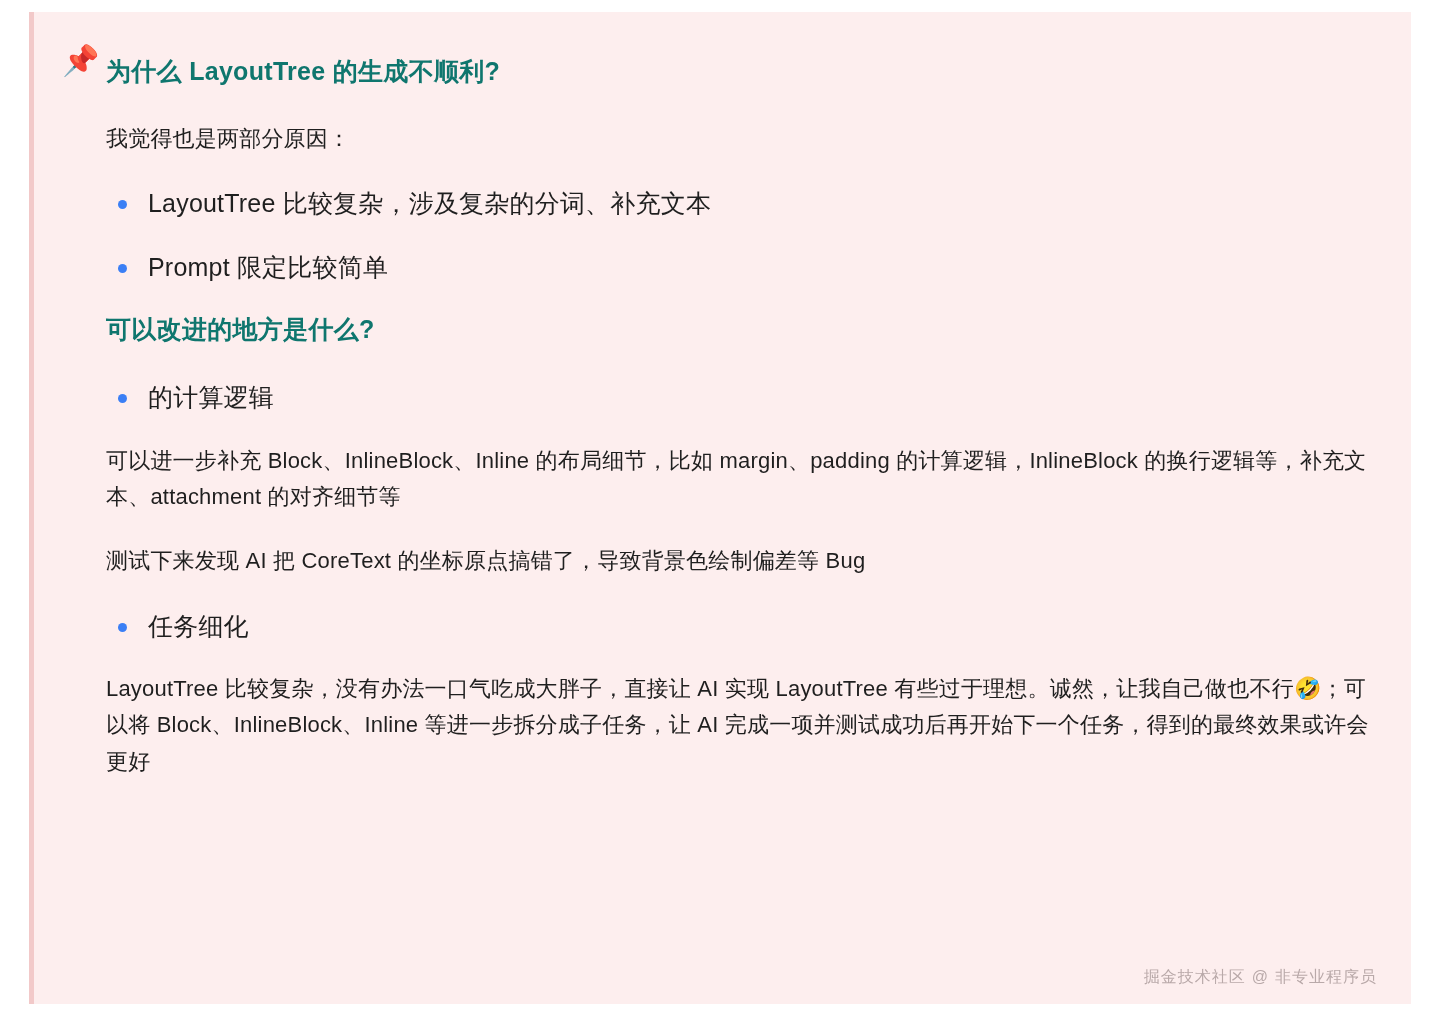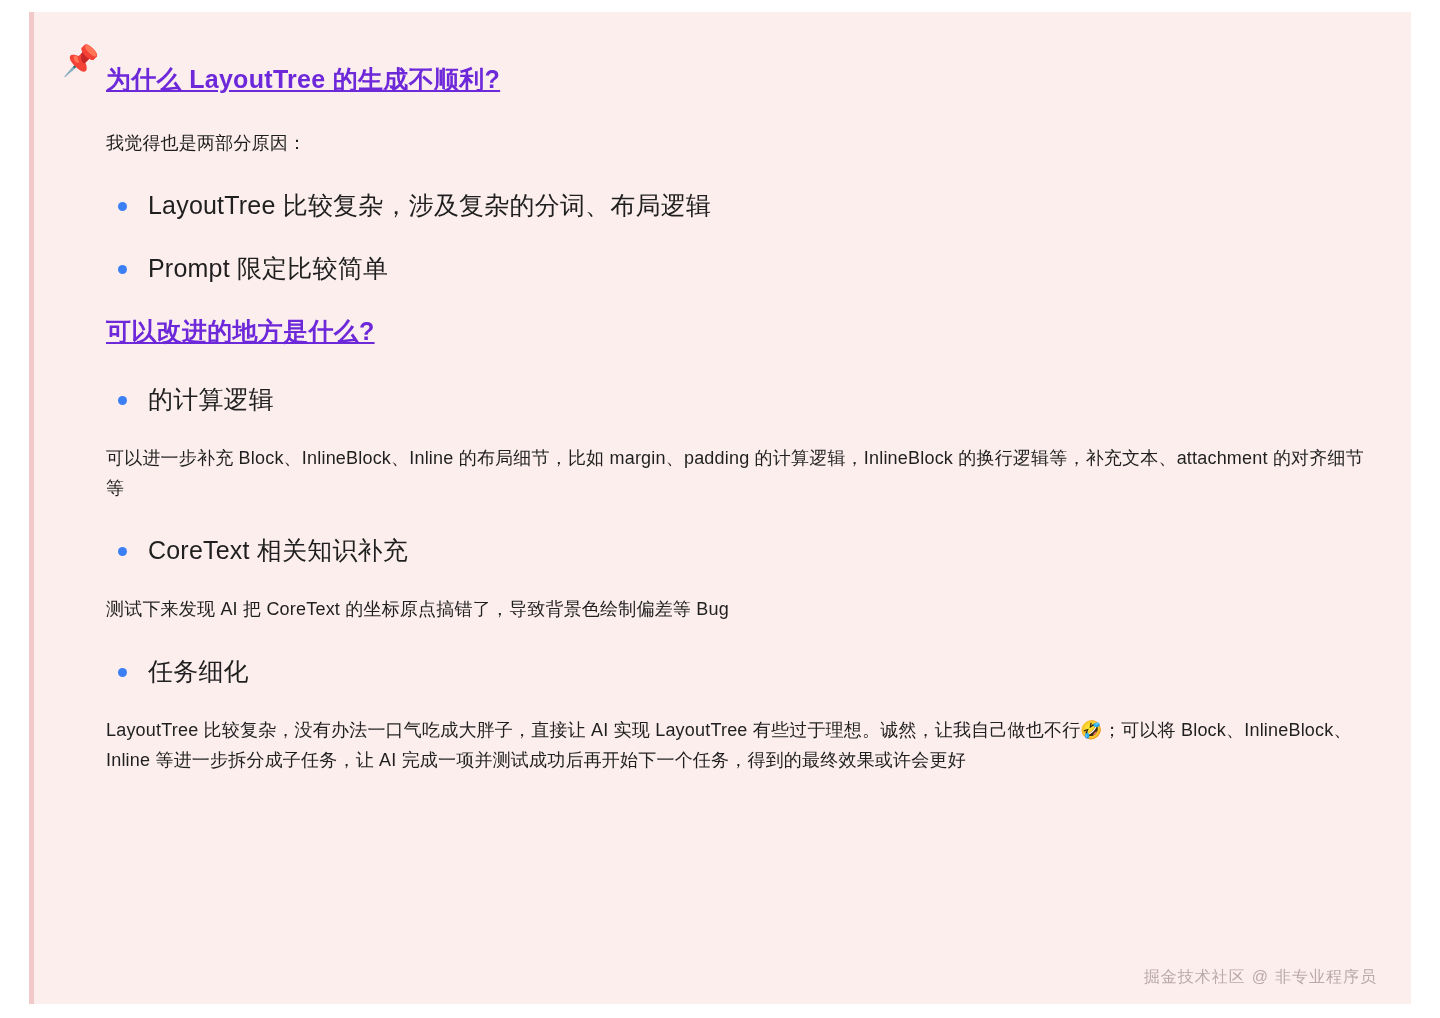--- a/index.html
+++ b/index.html
@@ -41,28 +41,27 @@
   .lead {
     font-size: 25px;
     color: #1f1f1f;
     letter-spacing: 0.5px;
     margin: 0 0 30px 0;
     line-height: 1.4;
   }
   h3.q {
     font-size: 25px;
     font-weight: 700;
-    color: #6d28d9;
-    margin: 12px 0 32px 0;
+    color: #0f766e;
+    margin: 4px 0 32px 0;
     line-height: 1.4;
     letter-spacing: 0.3px;
-    text-decoration: underline;
   }
   p.para {
-    font-size: 18px;
+    font-size: 22px;
     color: #1f1f1f;
     margin: 0 0 28px 0;
     line-height: 1.65;
     letter-spacing: 0.2px;
   }
   ul.bullets {
     list-style: none;
     margin: 0 0 26px 0;
     padding: 0;
   }
@@ -110,35 +109,32 @@
 <div class="callout">
   <div class="callout-inner">
     <span class="pin">📌</span>
 
 
     <h3 class="q">为什么 LayoutTree 的生成不顺利?</h3>
 
     <p class="para">我觉得也是两部分原因：</p>
 
     <ul class="bullets">
-      <li><span>LayoutTree 比较复杂，涉及复杂的分词、布局逻辑</span></li>
+      <li><span>LayoutTree 比较复杂，涉及复杂的分词、补充文本</span></li>
       <li><span>Prompt 限定比较简单</span></li>
     </ul>
 
 
     <h3 class="q">可以改进的地方是什么?</h3>
 
     <ul class="bullets">
       <li><span>的计算逻辑</span></li>
     </ul>
     <p class="para">可以进一步补充 Block、InlineBlock、Inline 的布局细节，比如 margin、padding 的计算逻辑，InlineBlock 的换行逻辑等，补充文本、attachment 的对齐细节等</p>
 
-    <ul class="bullets">
-      <li><span>CoreText 相关知识补充</span></li>
-    </ul>
     <p class="para">测试下来发现 AI 把 CoreText 的坐标原点搞错了，导致背景色绘制偏差等 Bug</p>
 
     <ul class="bullets">
       <li><span>任务细化</span></li>
     </ul>
     <p class="para">LayoutTree 比较复杂，没有办法一口气吃成大胖子，直接让 AI 实现 LayoutTree 有些过于理想。诚然，让我自己做也不行🤣；可以将 Block、InlineBlock、Inline 等进一步拆分成子任务，让 AI 完成一项并测试成功后再开始下一个任务，得到的最终效果或许会更好</p>
 
     <div class="watermark">
       <span>掘金技术社区</span><span class="wm-sep">@</span><span>非专业程序员</span>
     </div>

